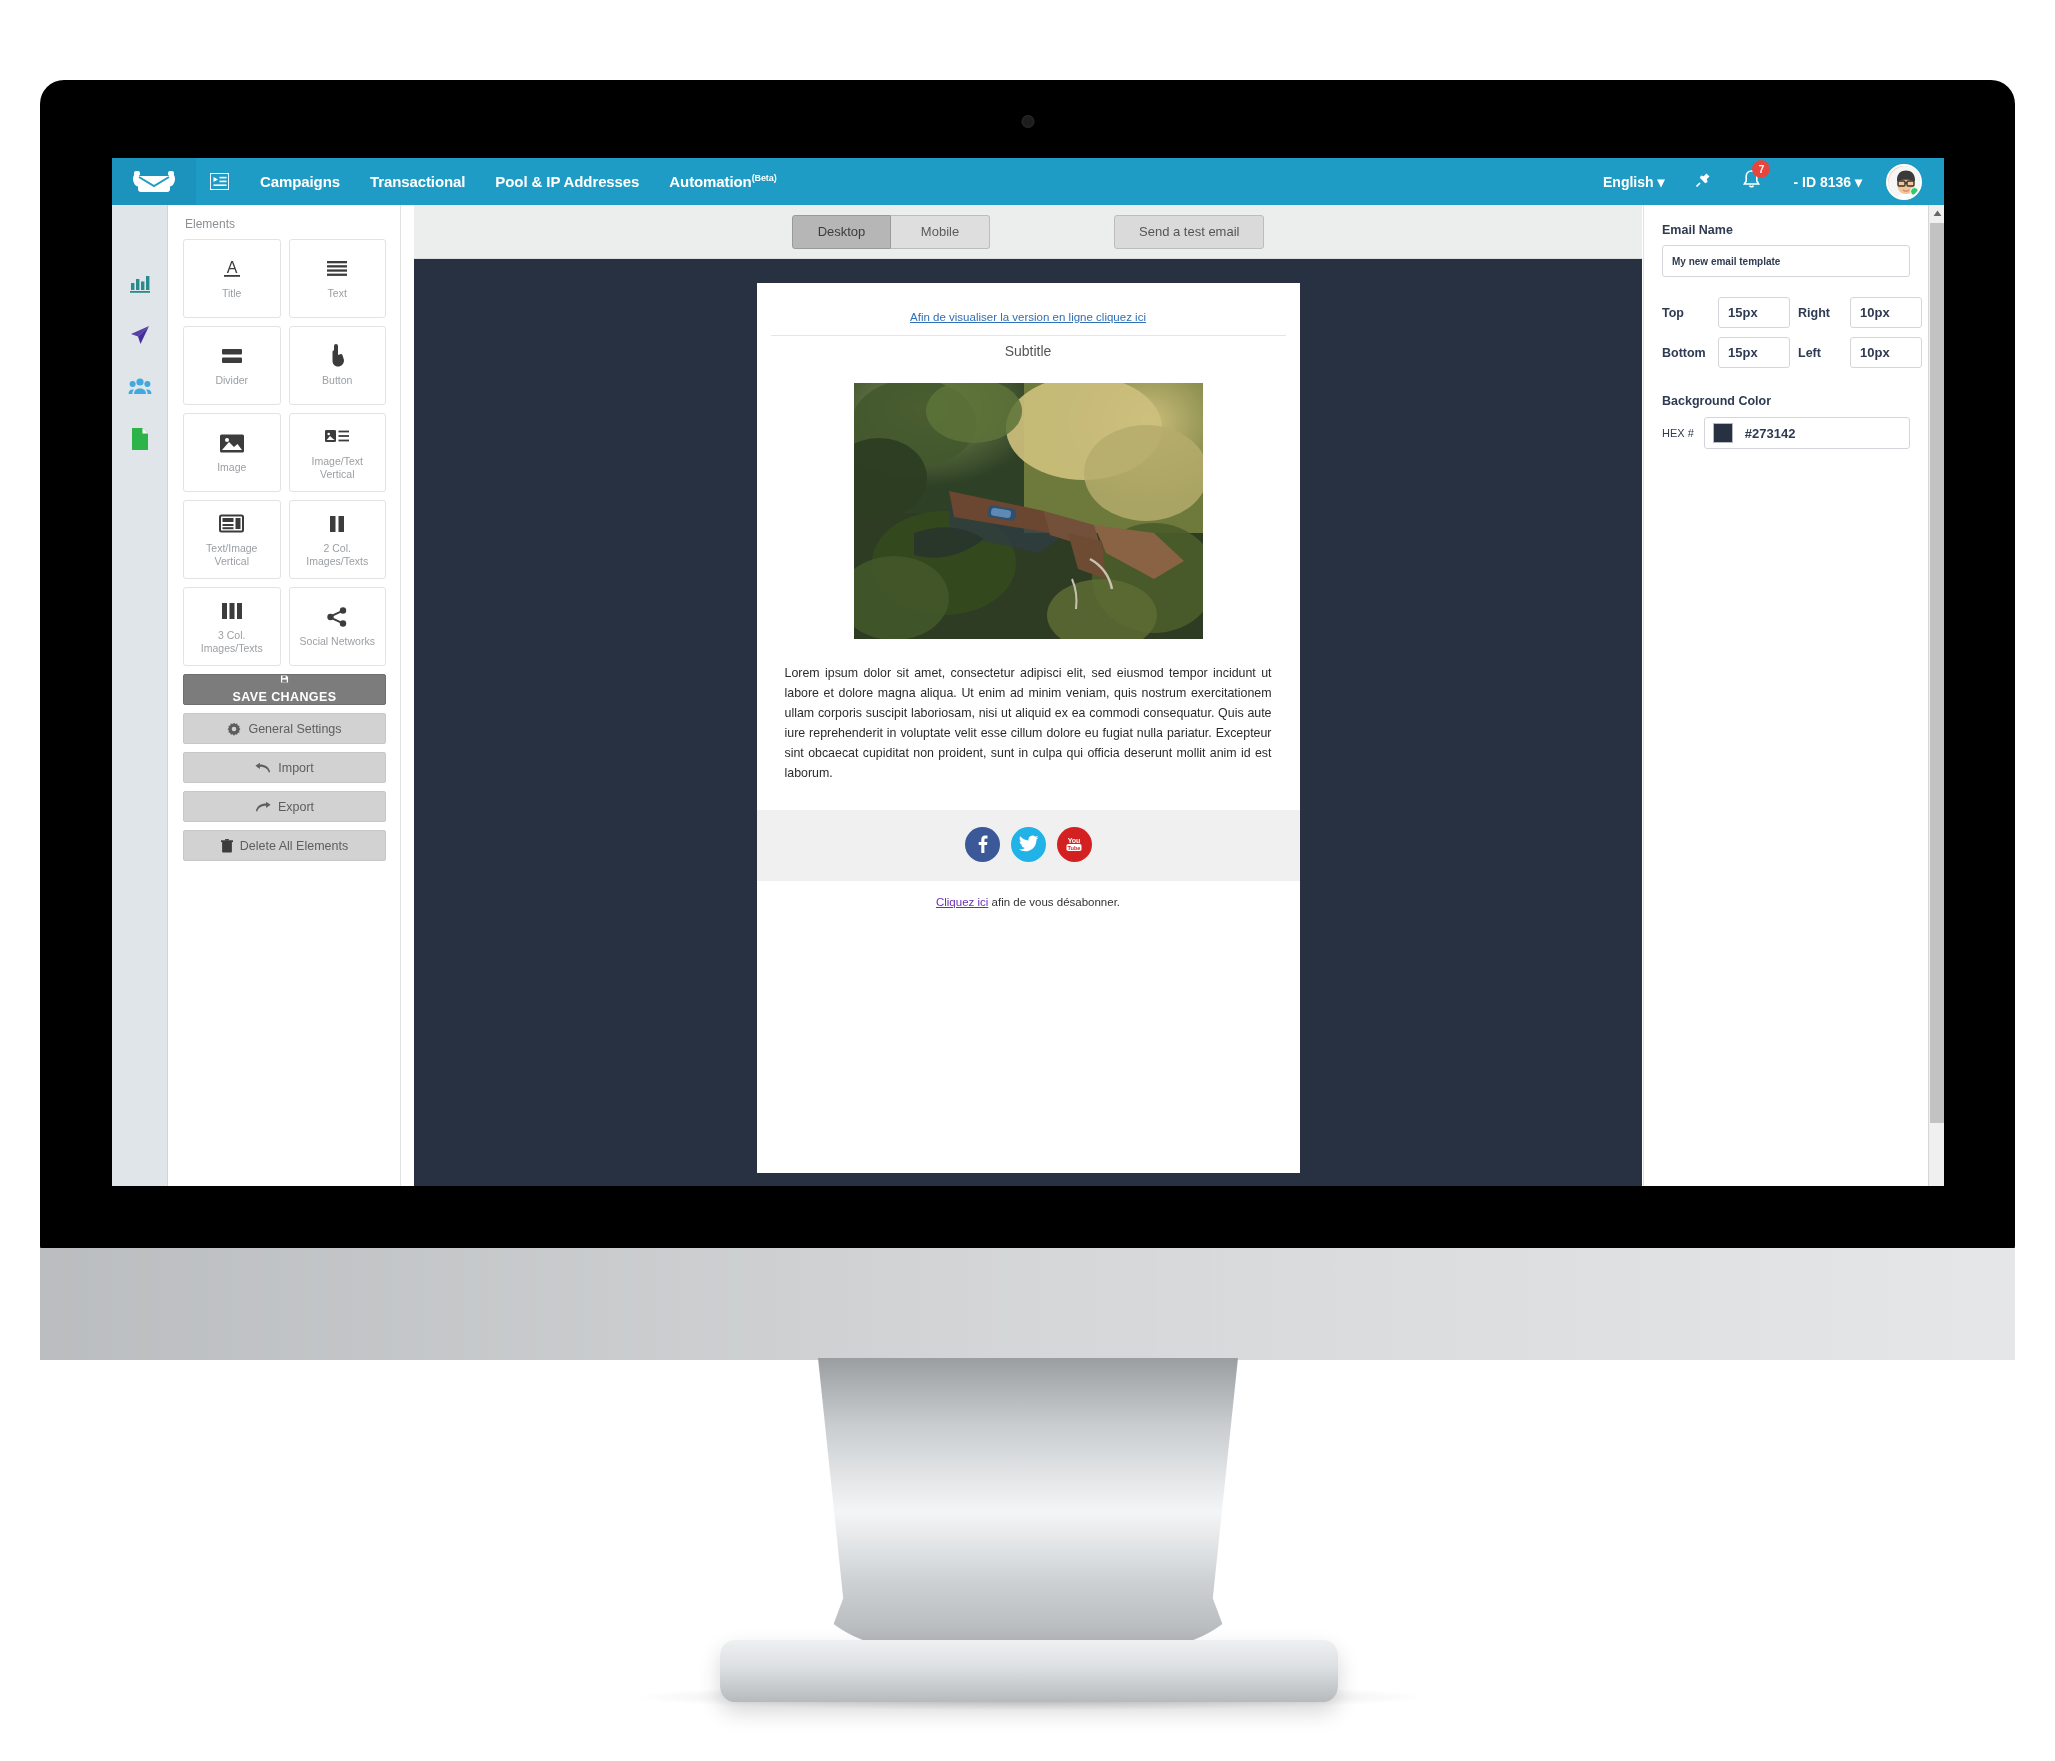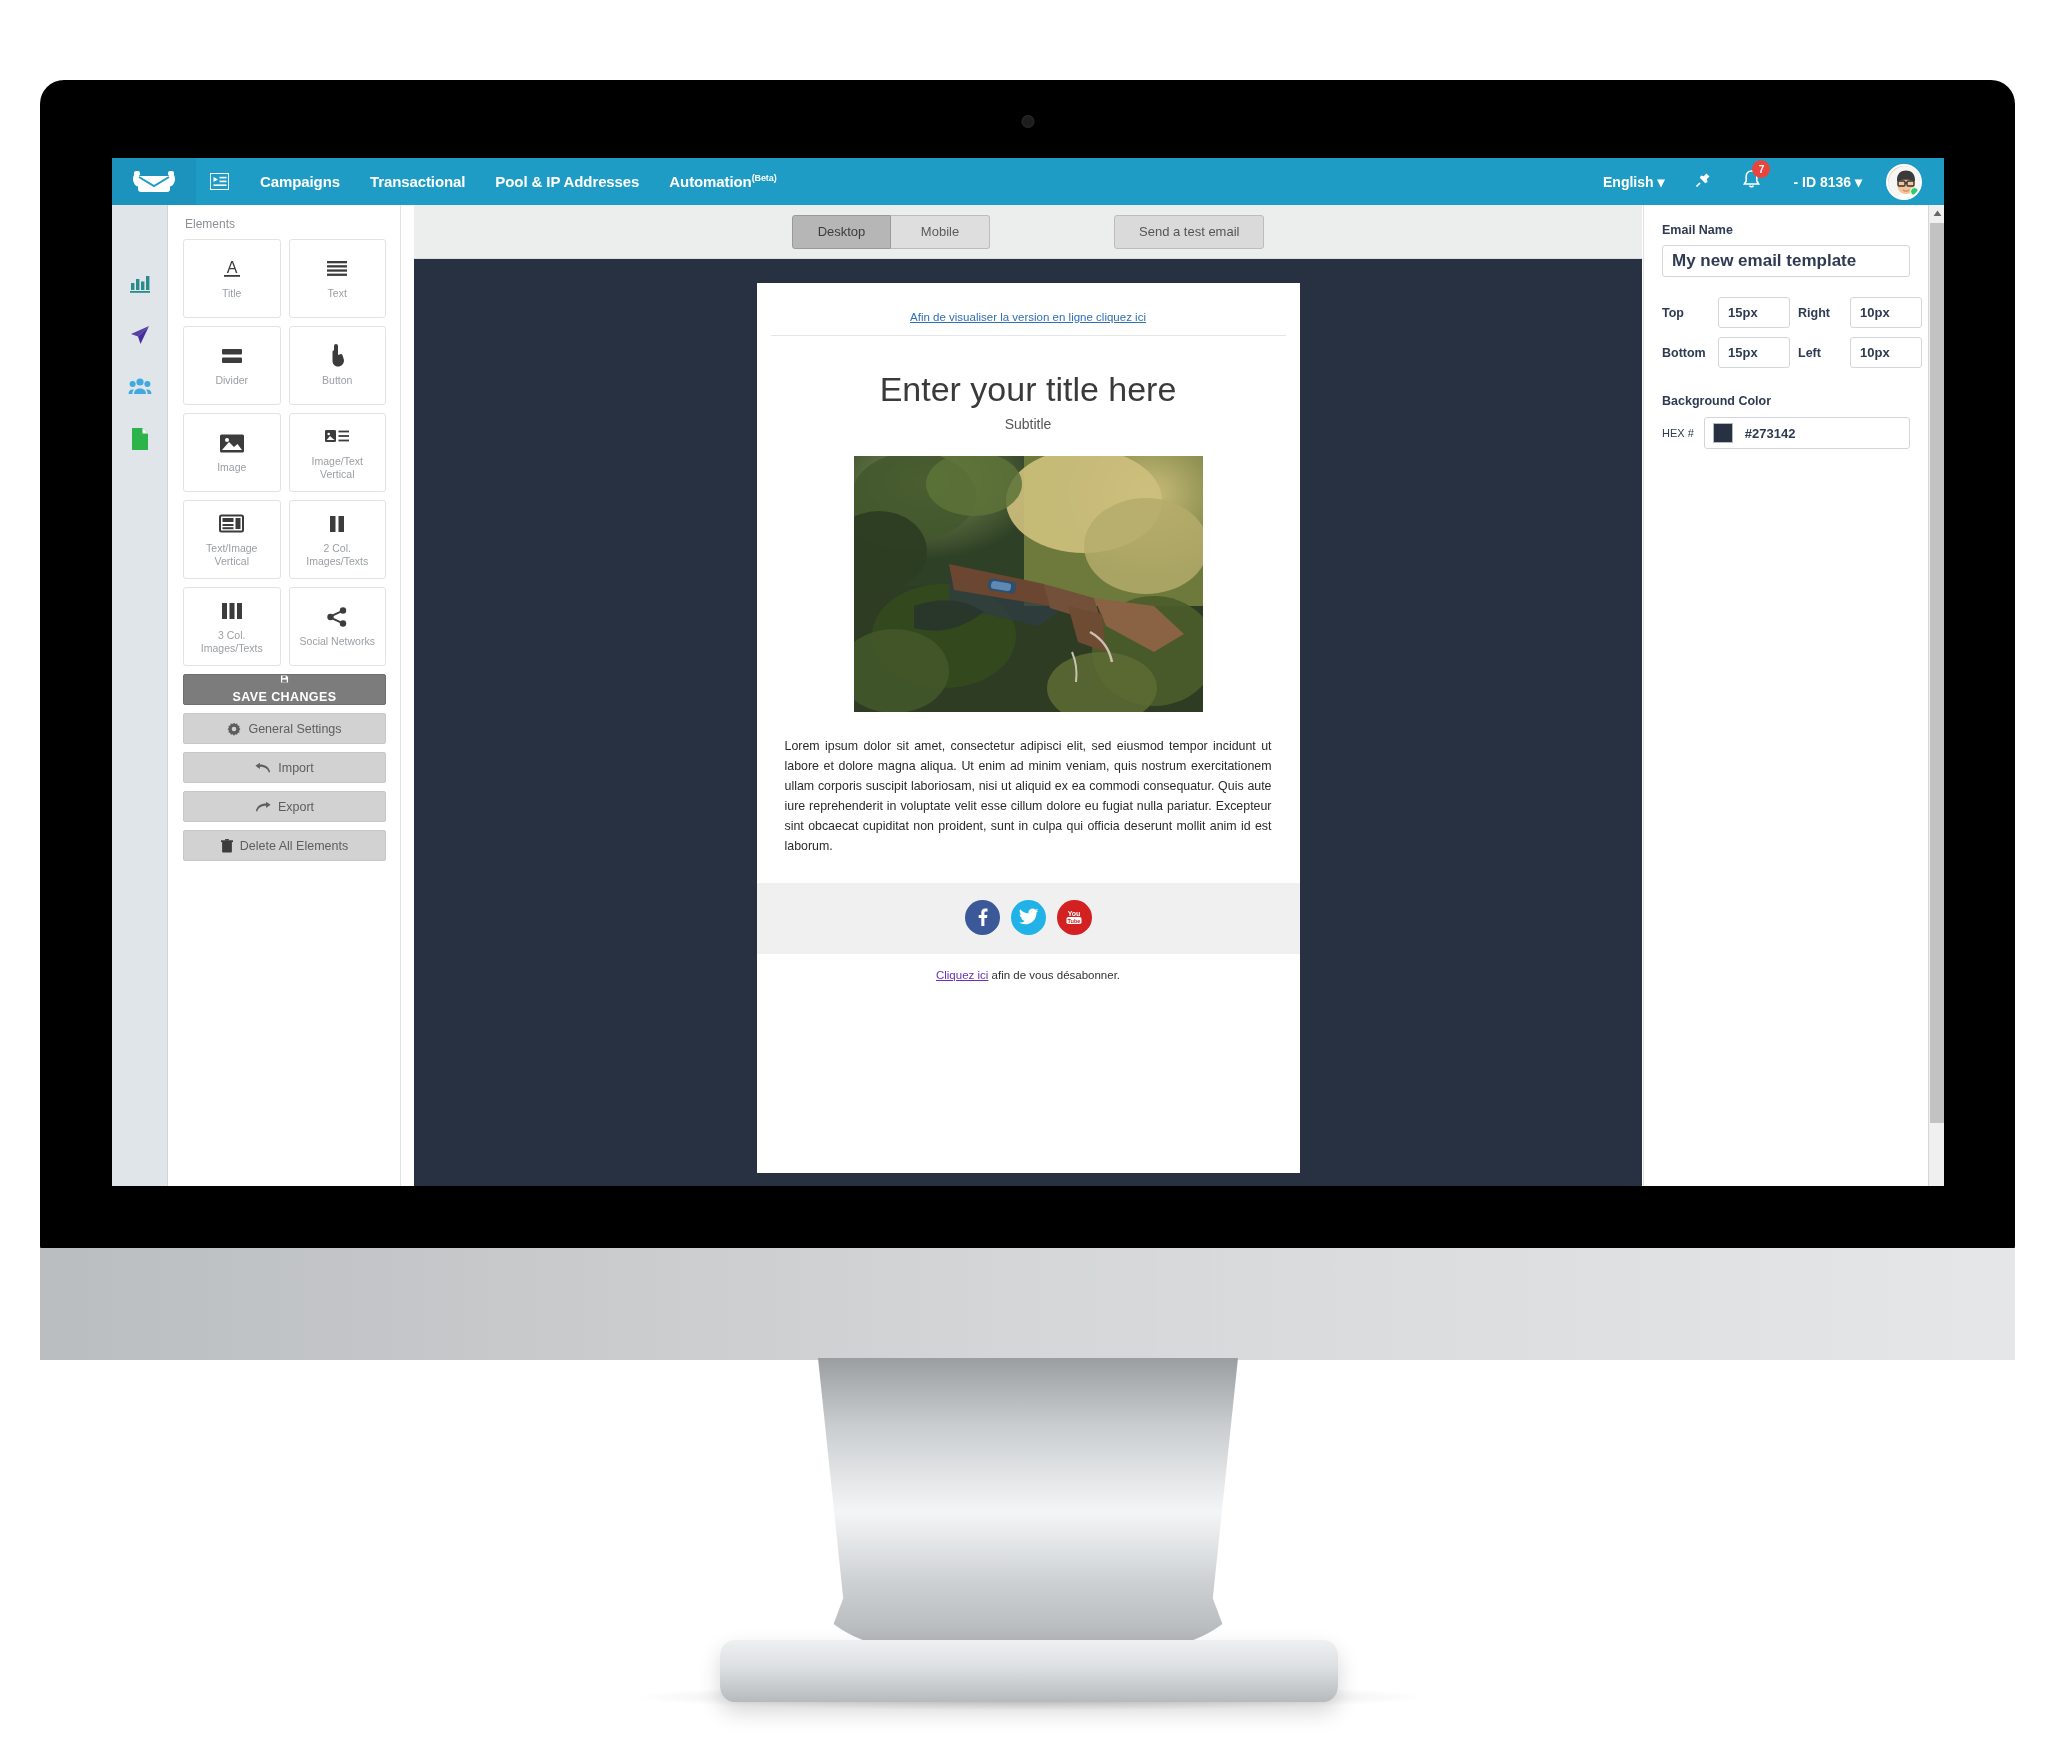--- a/index.html
+++ b/index.html
@@ -235,21 +235,21 @@
     position: absolute; left: 1531px; top: 47px;
     width: 285px; height: 981px;
     background: #ffffff;
     border-left: 1px solid #e2e2e2;
     padding: 18px 18px;
   }
   .set-label { font-size: 12.5px; color: #2f3b52; font-weight: bold; margin-bottom: 8px; }
   .set-input {
     width: 100%; height: 32px;
     border: 1px solid #d2d6da; border-radius: 3px;
-    padding: 0 9px; font-size: 17px; color: #2f3b52;
+    padding: 0 9px; font-size: 10px; color: #2f3b52;
     font-family: "Liberation Sans", sans-serif;
     font-weight: bold;
   }
   .pad-grid {
     margin-top: 20px;
     display: grid; grid-template-columns: 48px 72px 44px 72px;
     gap: 9px 8px; align-items: center;
   }
   .pad-lbl { font-size: 12.5px; color: #2f3b52; font-weight: bold; }
   .pad-input {
@@ -570,21 +570,20 @@
       </div>
       <button class="test-btn">Send a test email</button>
     </div>
 
     <div id="email-canvas">
       <div id="email-doc">
         <div class="em-pre">
           <a>Afin de visualiser la version en ligne cliquez ici</a>
         </div>
         <div class="em-hr"></div>
-        <div class="em-title">Enter your title here</div>
         <div class="em-sub">Subtitle</div>
 
         <div class="em-img-wrap">
           <div class="em-img">
             <svg width="349" height="256" viewBox="0 0 349 256" preserveAspectRatio="none">
               <defs>
                 <radialGradient id="canopy1" cx="35%" cy="20%" r="60%">
                   <stop offset="0%" stop-color="#7f9153"></stop>
                     <stop offset="100%" stop-color="#2e4025"></stop>
                 </radialGradient>

